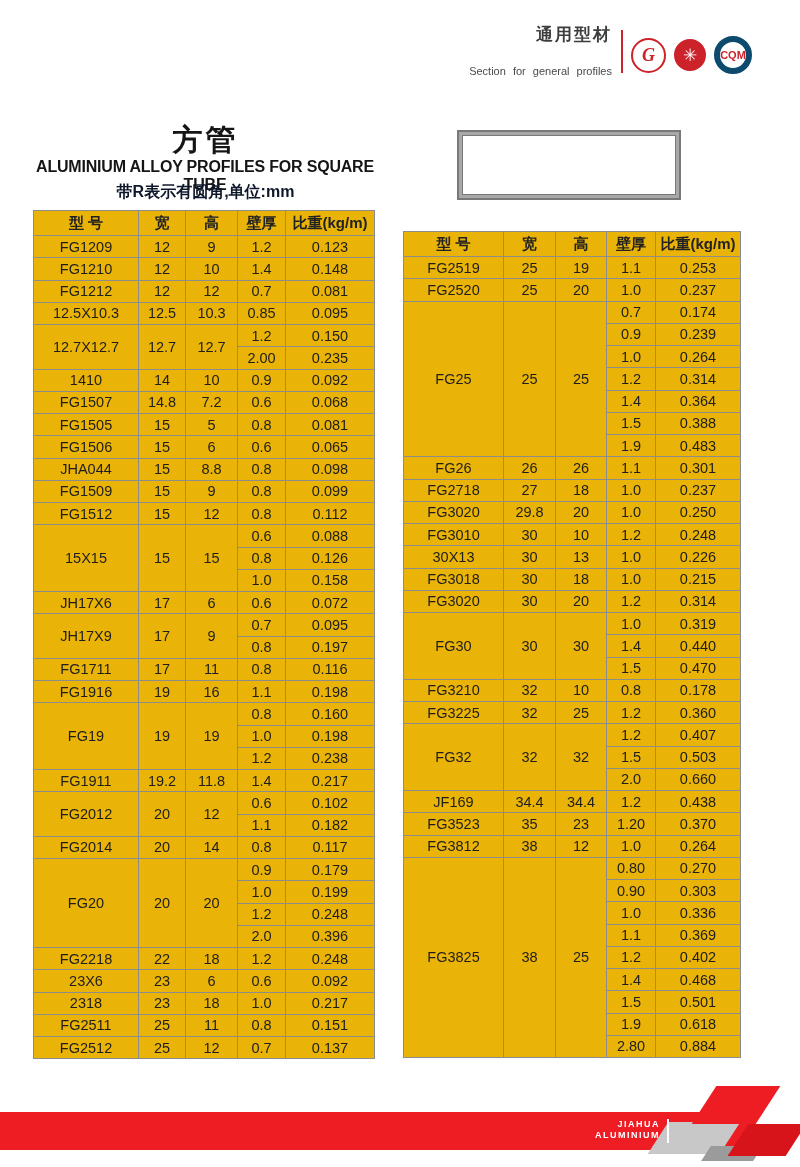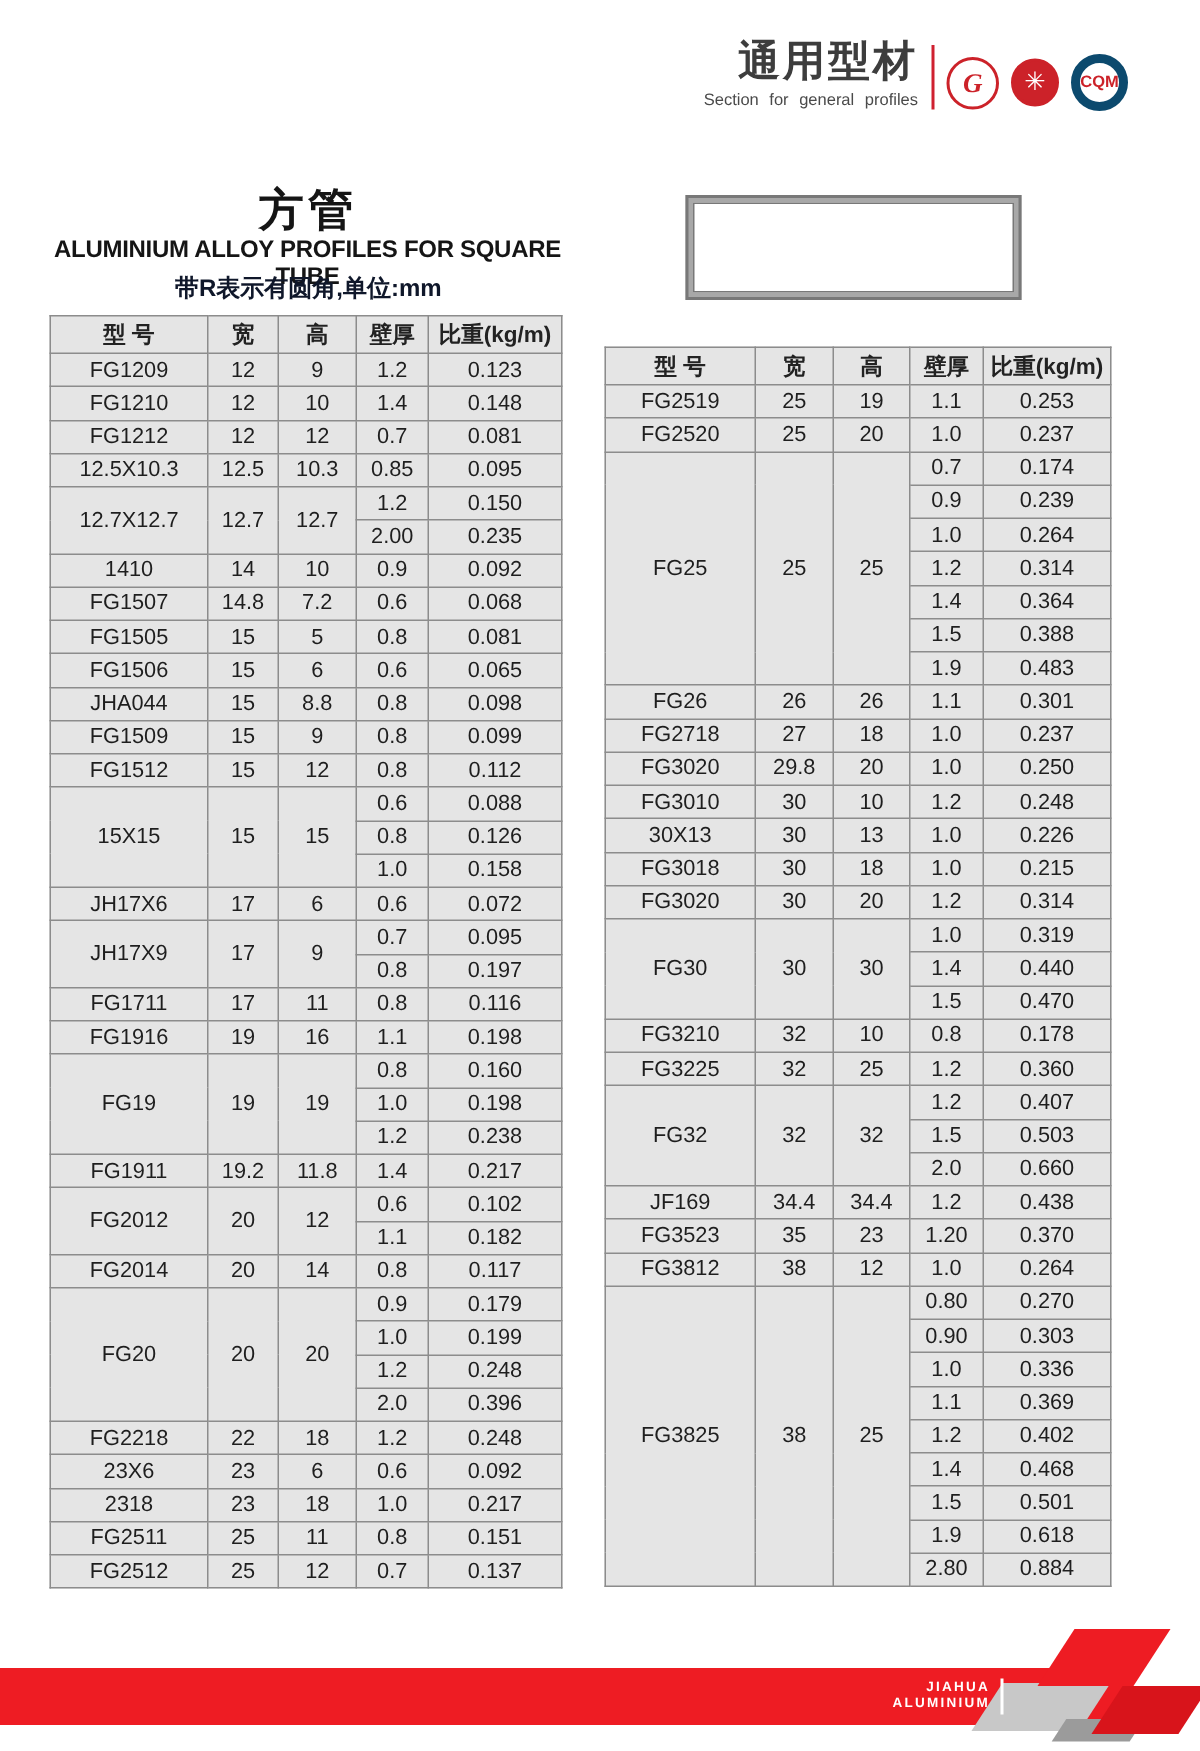--- a/index.html
+++ b/index.html
@@ -3,22 +3,22 @@
 <meta charset="utf-8">
 <style>
   html,body { margin:0; padding:0; background:#ffffff; }
   .page {
     position:relative; width:800px; height:1167px; background:#ffffff;
     font-family:"Liberation Sans","DejaVu Sans",sans-serif; overflow:hidden;
   }
 
   
   .brand { position:absolute; top:26px; left:430px; width:182px; text-align:right; }
-  .brand-zh { font-size:28px; font-weight:bold; color:#3d3d3d; letter-spacing:2px; line-height:1.1; }
-  .brand-en { font-size:11px; color:#4a4a4a; margin-top:4px; word-spacing:4px; }
+  .brand-zh { font-size:17px; font-weight:bold; color:#3d3d3d; letter-spacing:2px; line-height:1.1; }
+  .brand-en { font-size:11px; color:#4a4a4a; margin-top:20px; word-spacing:4px; }
   .brand-vline { position:absolute; left:621px; top:30px; width:2px; height:43px; background:#cf2030; }
   .logos { position:absolute; left:631px; top:36px; display:flex; align-items:center; gap:8px; }
   .logo { box-sizing:border-box; border-radius:50%; display:flex; align-items:center; justify-content:center; }
   .logo-gb { width:35px; height:35px; border:2px solid #cc2229; color:#cc2229;
              font-weight:bold; font-style:italic; font-size:18px; font-family:"Liberation Serif",serif; }
   .logo-flower { width:32px; height:32px; border:2px solid #cc2229; background:#cc2229; color:#ffffff; font-size:17px; }
   .logo-cqm { width:38px; height:38px; border:6px solid #0c4a6e; color:#cc2229; font-weight:bold; font-size:11px; letter-spacing:0; }
 
   
   .title-zh   { position:absolute; top:120px; left:38px; width:335px; text-align:center;
@@ -29,21 +29,21 @@
                 font-size:16px; font-weight:bold; color:#0f172a; }
 
   
   .tube { position:absolute; left:457px; top:130px; width:214px; height:60px;
           border:2px solid #787878; background:#a8a8a8; padding:3px; }
   .tube-inner { box-sizing:border-box; width:100%; height:100%; background:#ffffff; border:1px solid #787878; }
 
   
   .tbl-wrap-left  { position:absolute; left:33px;  top:210px; }
   .tbl-wrap-right { position:absolute; left:403px; top:231px; }
-  table.tbl { border-collapse:collapse; table-layout:fixed; background:#e5e5e5; border:1.5px solid #5a5a5a; }
+  table.tbl { border-collapse:collapse; table-layout:fixed; background:#eab308; border:1.5px solid #5a5a5a; }
   .tbl th, .tbl td { border:1px solid #8c8c8c; text-align:center; vertical-align:middle;
                      padding:0; font-size:14.5px; color:#1e1e1e; overflow:hidden; white-space:nowrap; }
   .tbl thead tr { height:25px; }
   .tbl tbody tr { height:22.25px; }
   .tbl th { font-weight:bold; font-size:15px; color:#222222; }
 
   
   .stripe { position:absolute; left:0; top:1112px; width:756px; height:38px; background:#ee1c23;
             clip-path:polygon(0 0,100% 0,97.2% 100%,0 100%); }
   .foot-brand { position:absolute; left:540px; top:1119px; width:120px; text-align:right;

